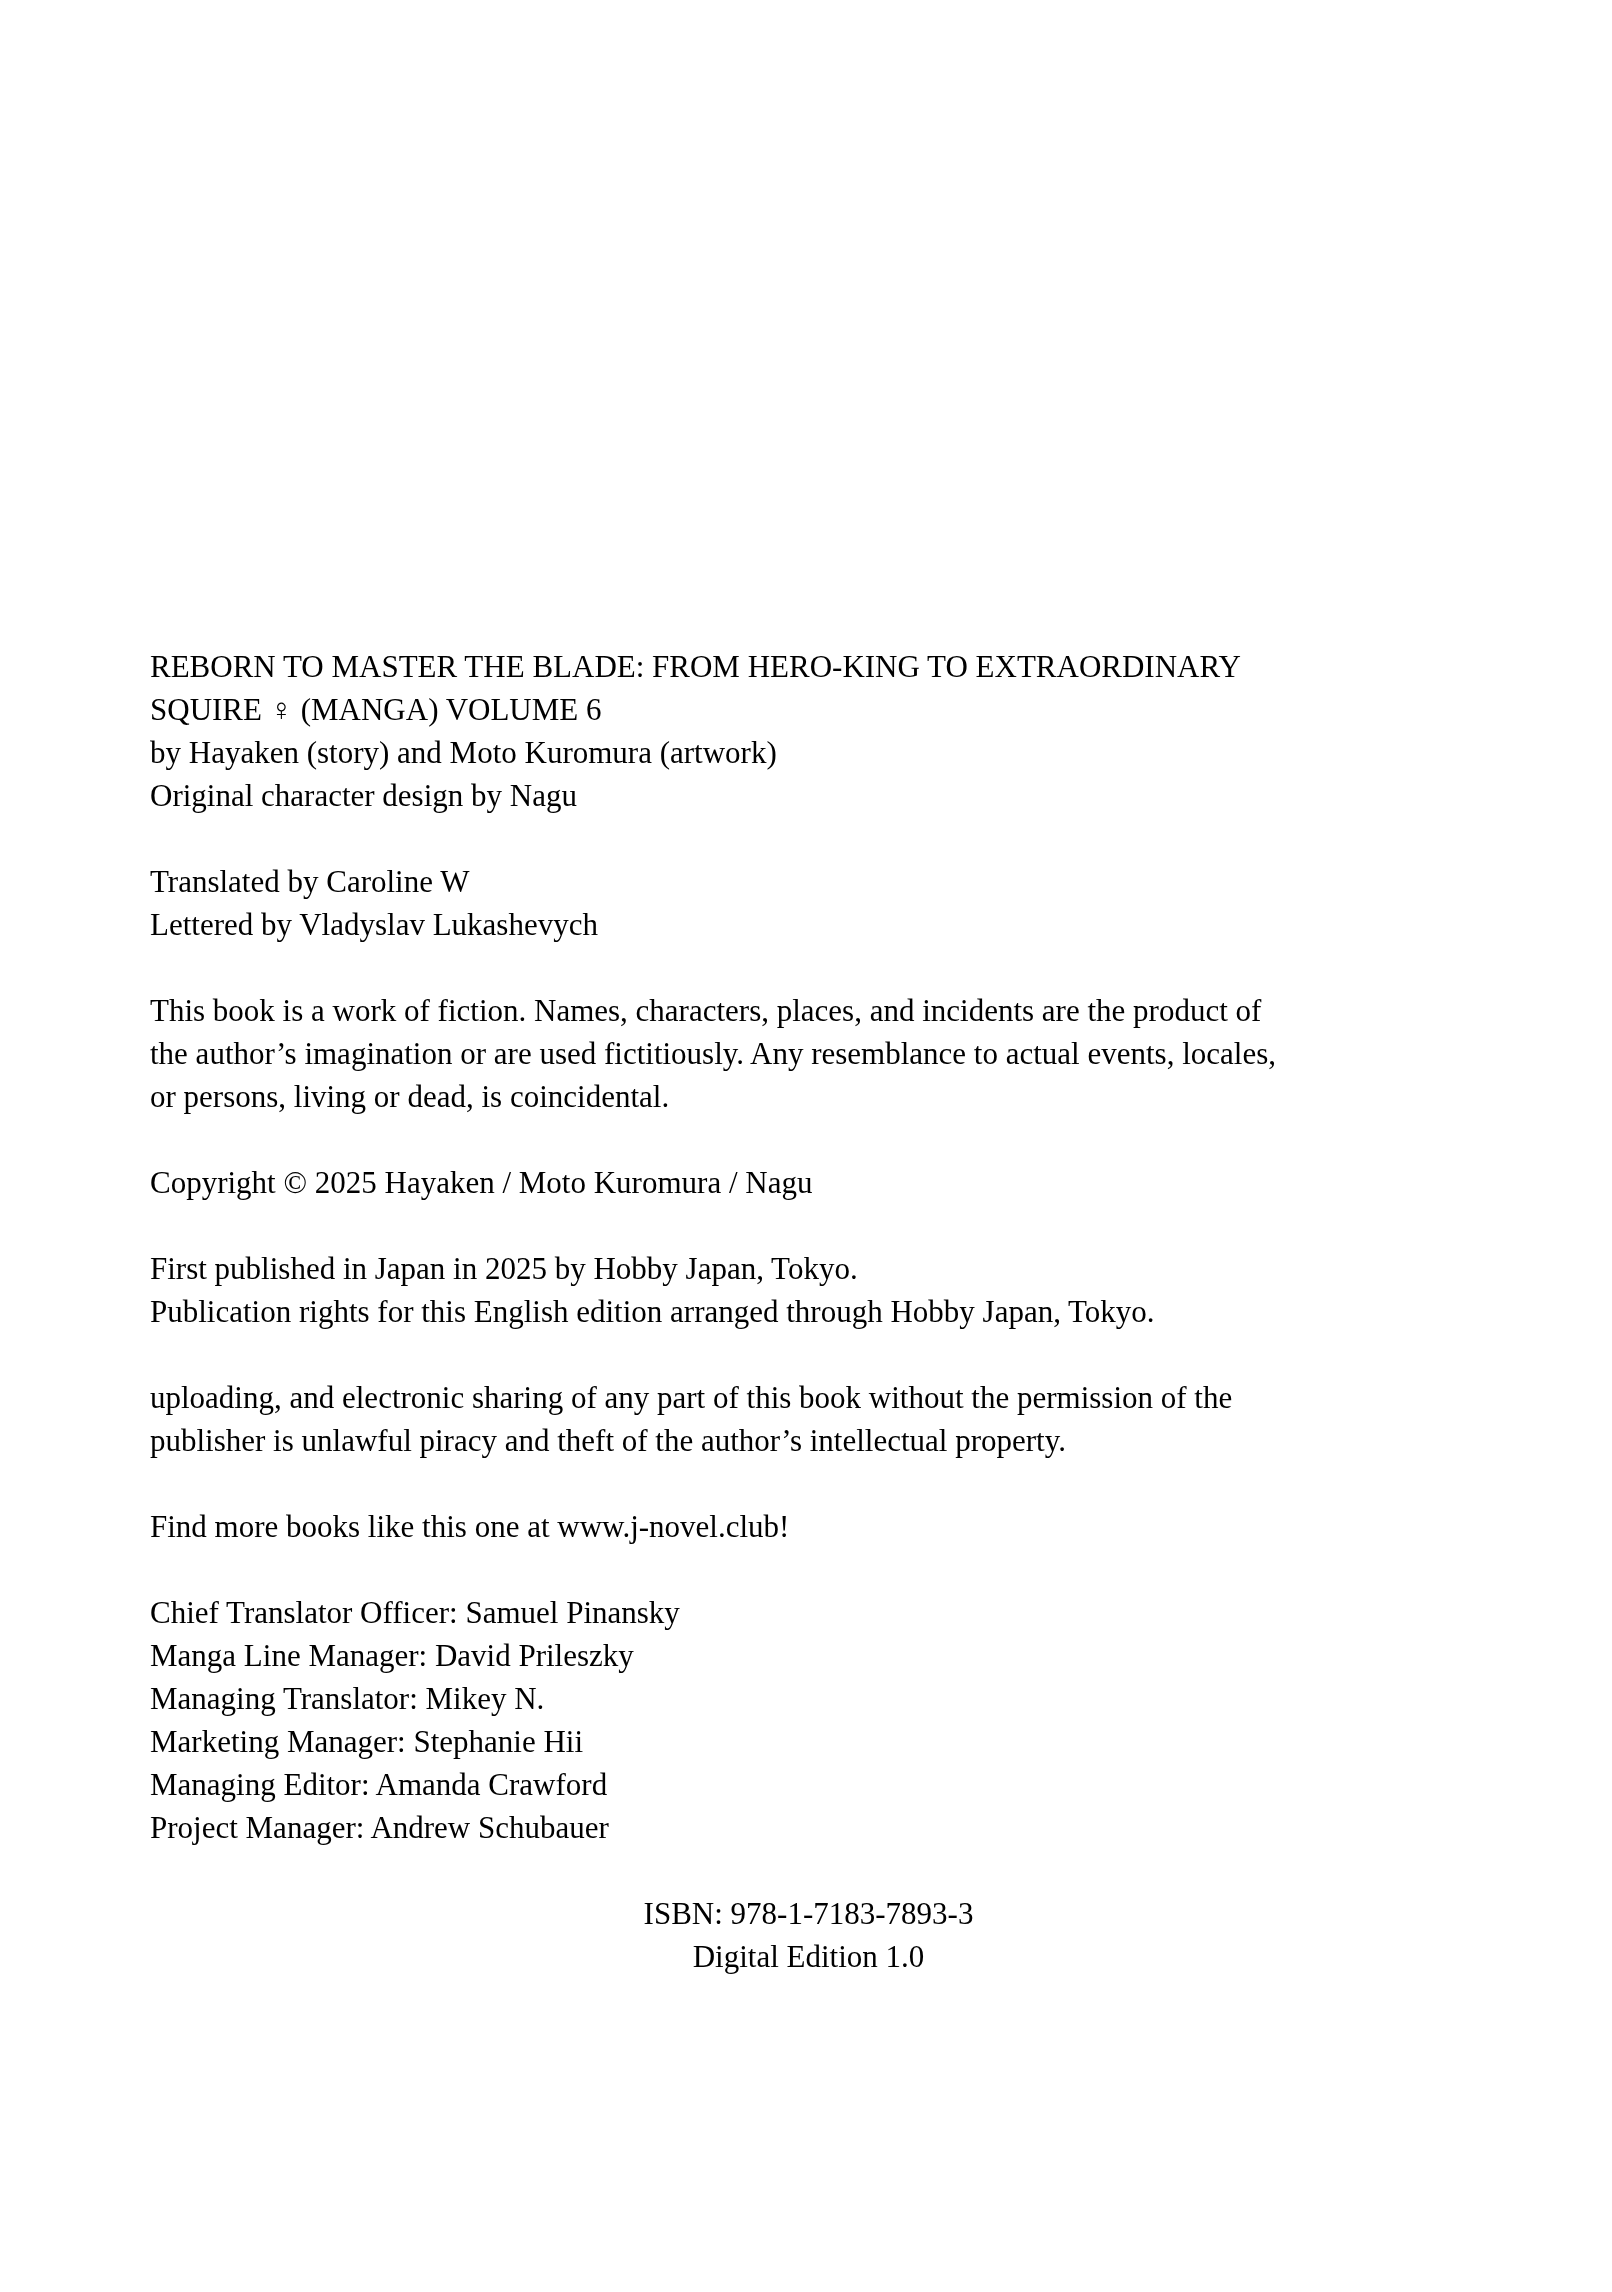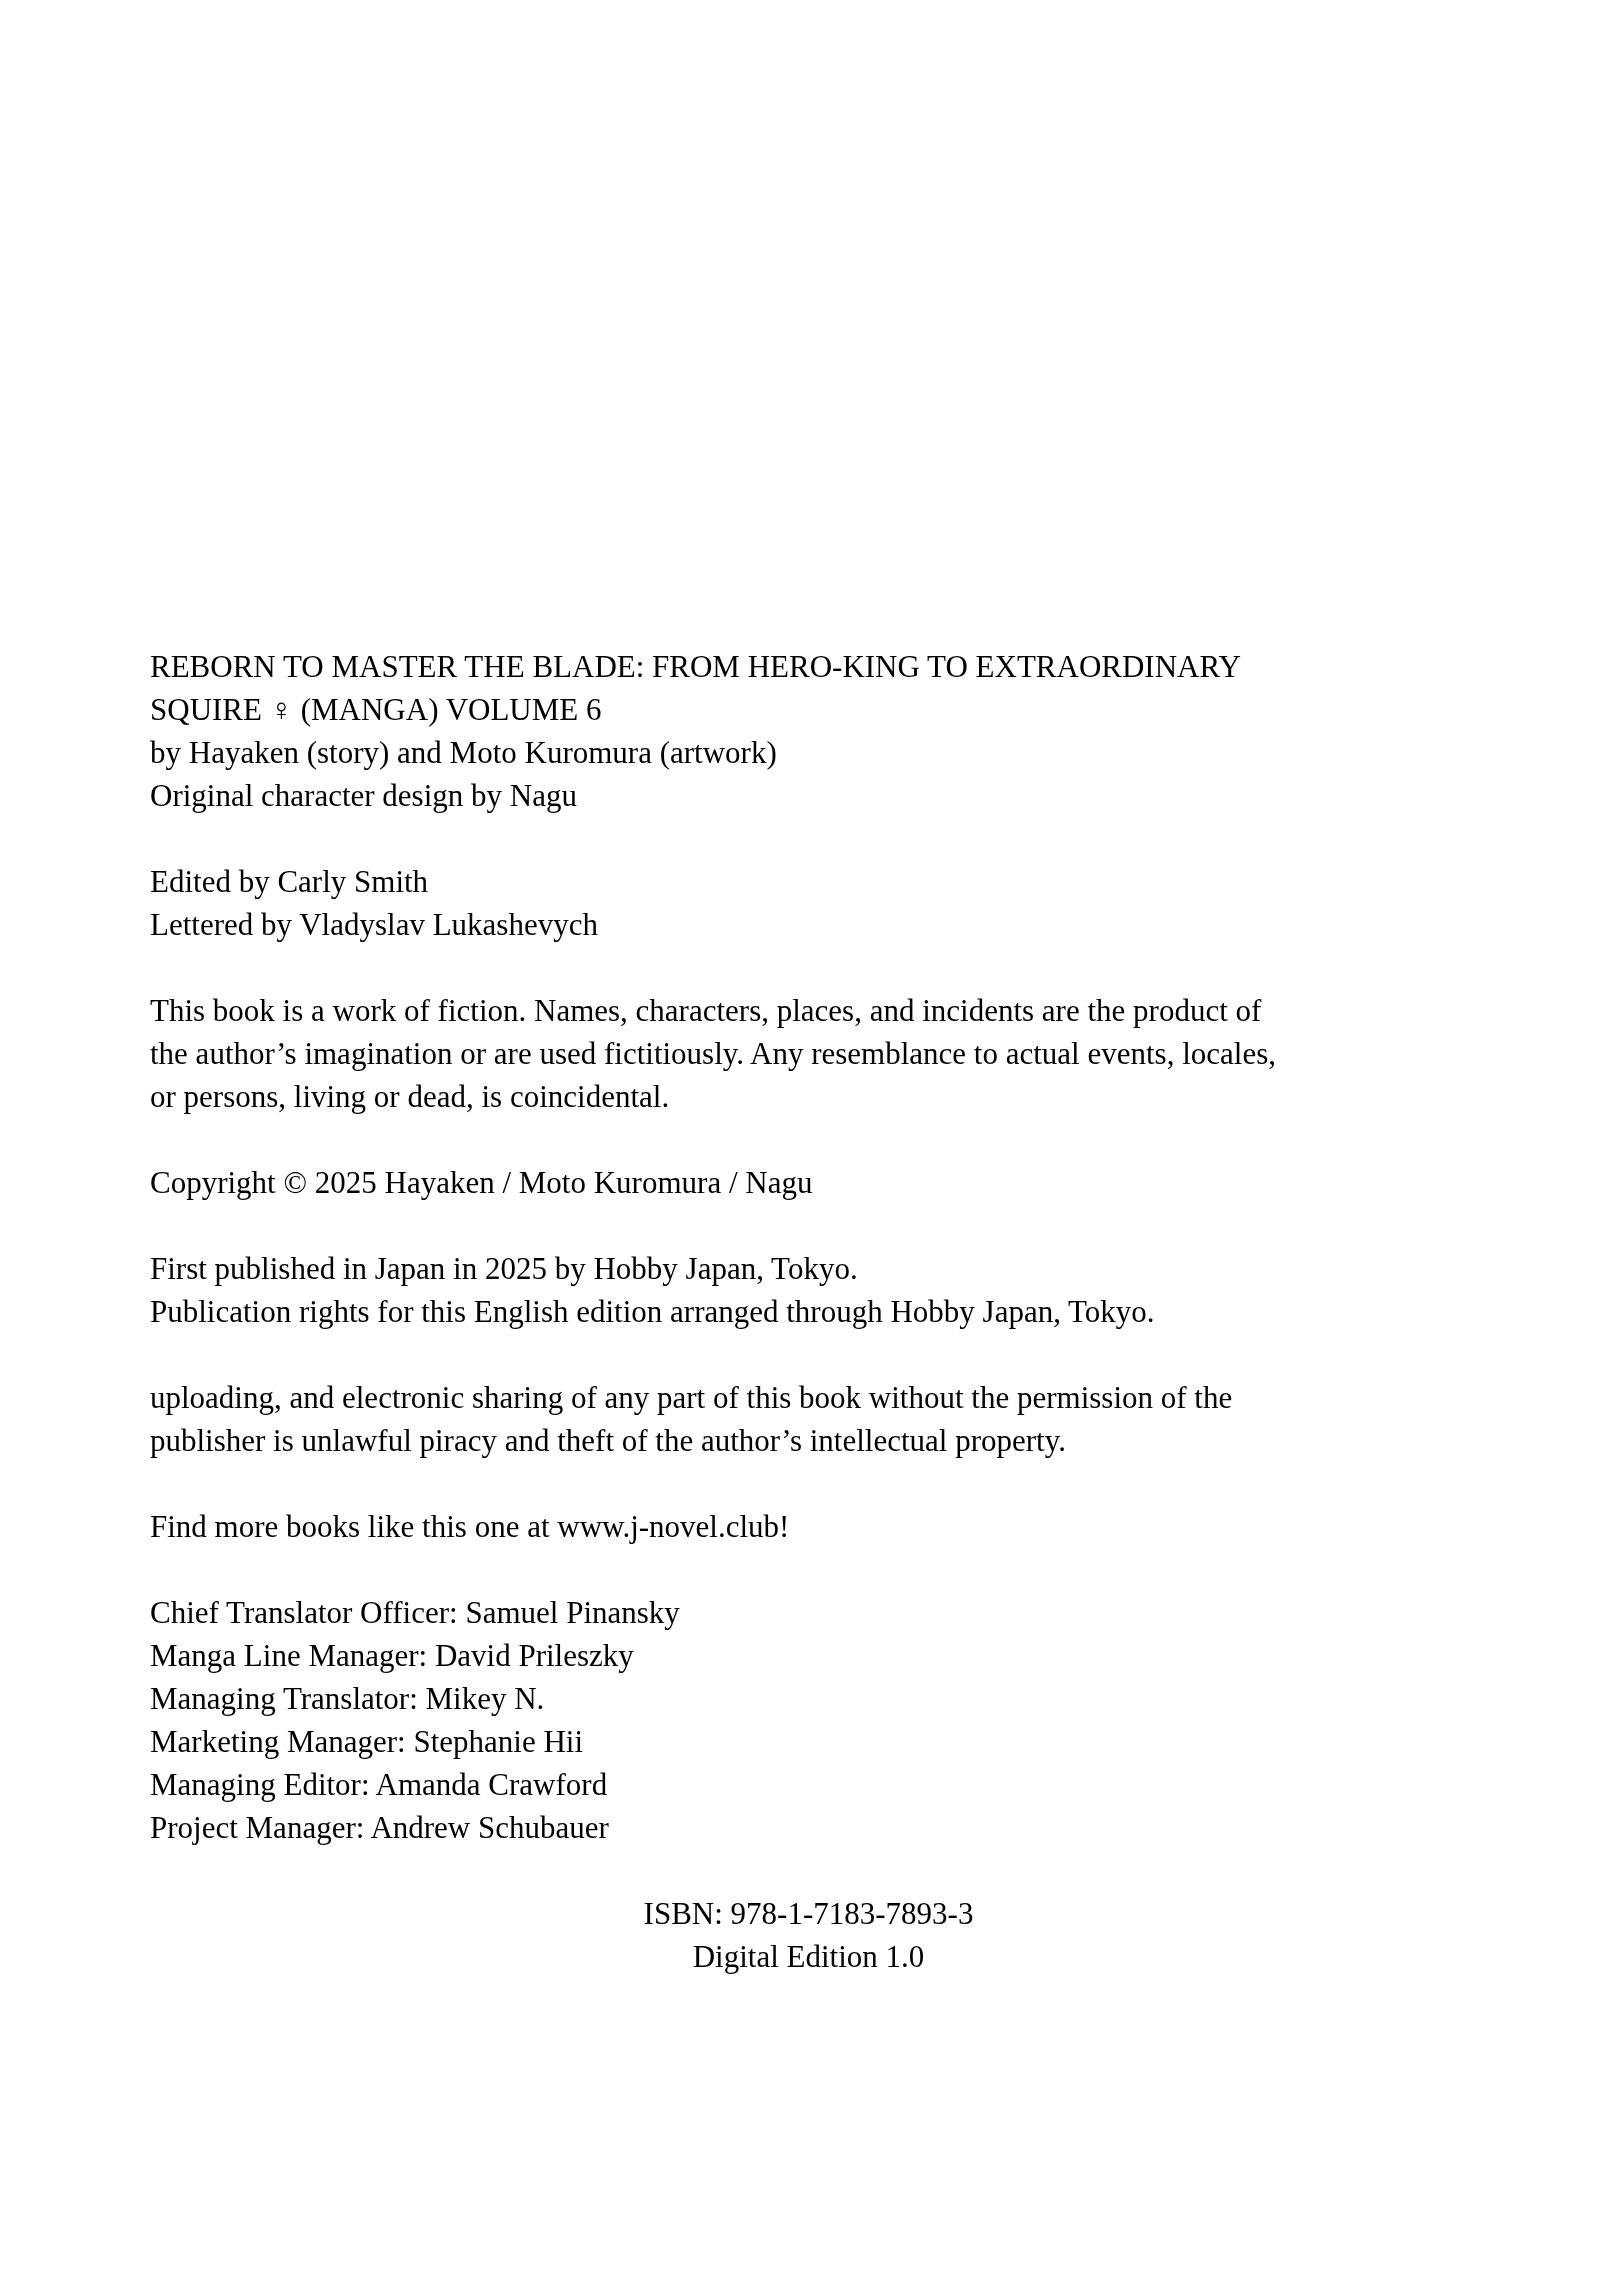--- a/index.html
+++ b/index.html
@@ -44,21 +44,21 @@
   <div class="content">
 
     <div class="block">
       <div class="line">REBORN TO MASTER THE BLADE: FROM HERO-KING TO EXTRAORDINARY</div>
       <div class="line">SQUIRE ♀ (MANGA) VOLUME 6</div>
       <div class="line">by Hayaken (story) and Moto Kuromura (artwork)</div>
       <div class="line">Original character design by Nagu</div>
     </div>
 
     <div class="block">
-      <div class="line">Edited by Carly Smith</div>
+      <div class="line">Translated by Caroline W</div>
       <div class="line">Lettered by Vladyslav Lukashevych</div>
     </div>
 
     <div class="block">
       <div class="line">This book is a work of fiction. Names, characters, places, and incidents are the product of</div>
       <div class="line">the author’s imagination or are used fictitiously. Any resemblance to actual events, locales,</div>
       <div class="line">or persons, living or dead, is coincidental.</div>
     </div>
 
     <div class="block">

